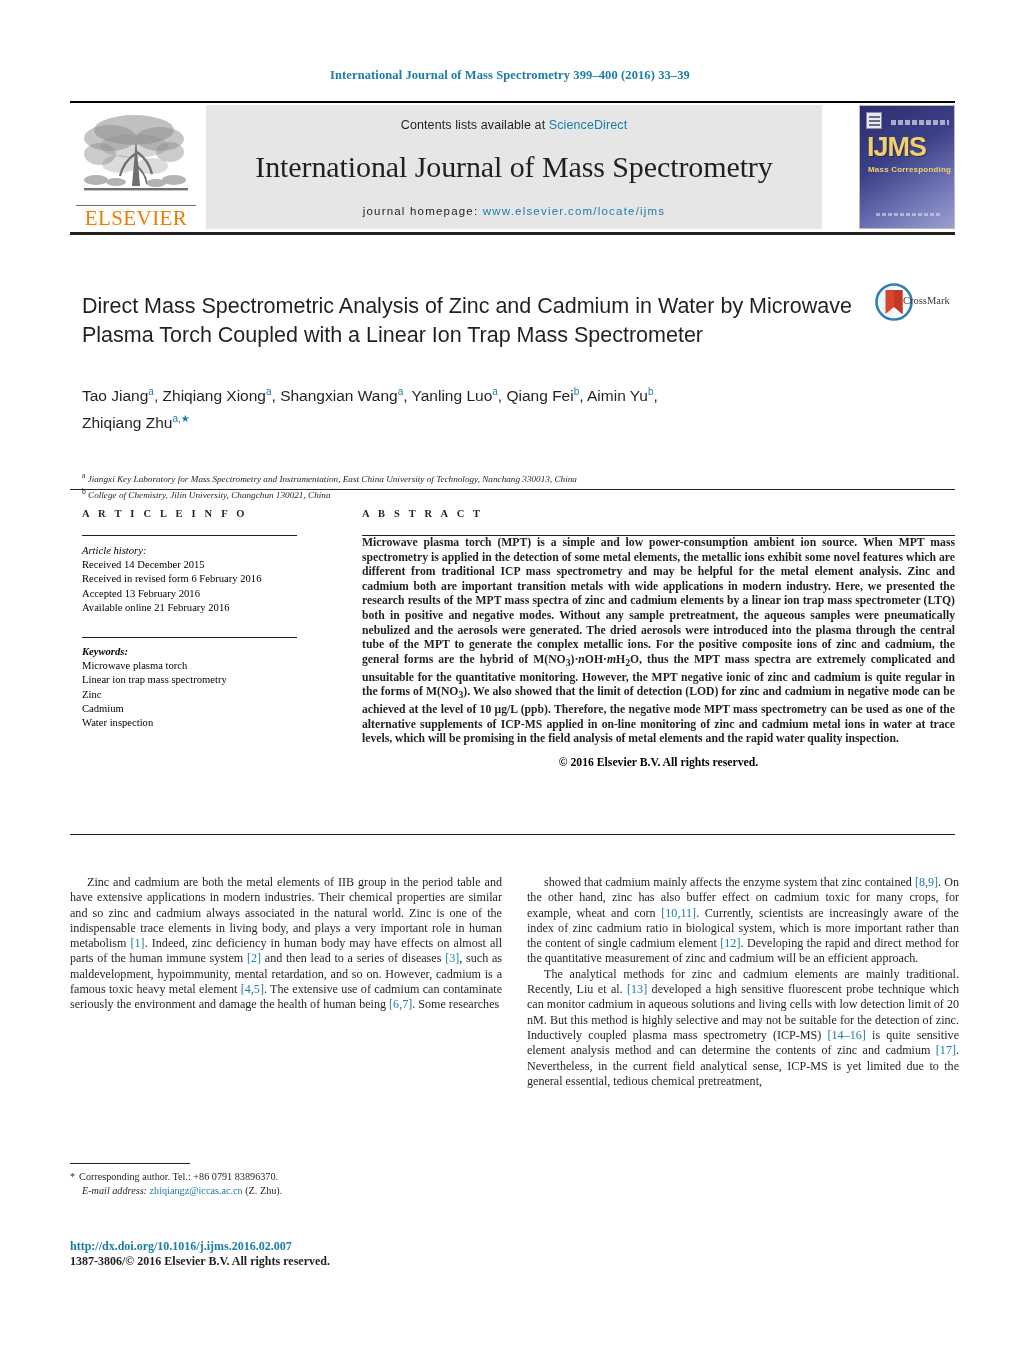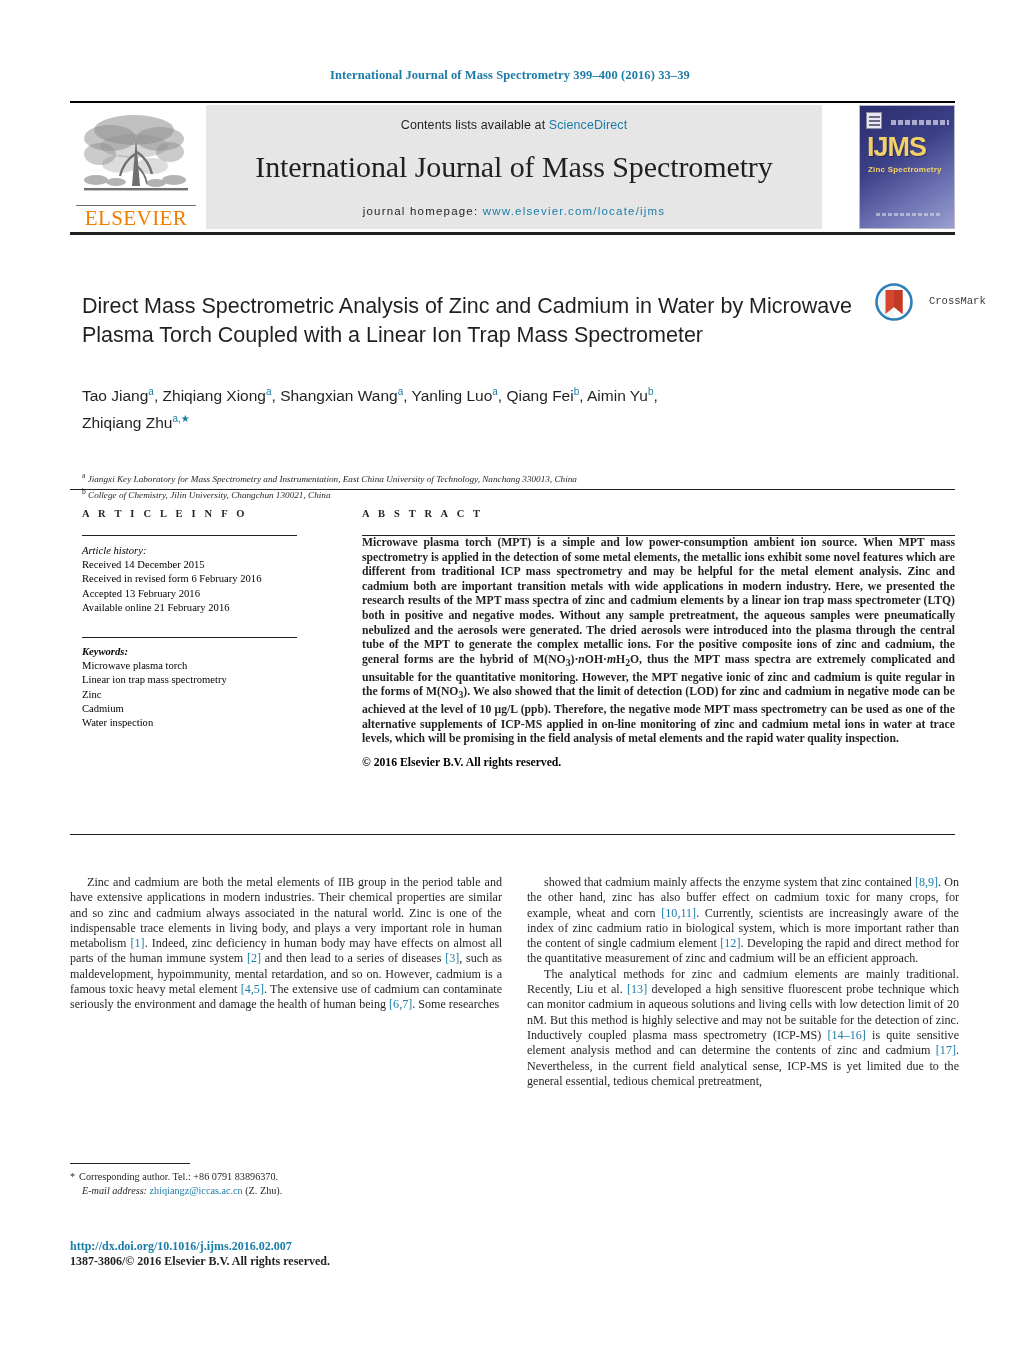--- a/index.html
+++ b/index.html
@@ -109,22 +109,22 @@
     position: absolute; top: 278px; left: 82px; width: 780px;
     font-family: "Liberation Sans", sans-serif;
     font-size: 21.5px; line-height: 29px; color: #231f20;
     font-weight: normal;
   }
   .crossmark {
     position: absolute; top: 283px; left: 875px; width: 82px; height: 40px;
   }
   .cm-badge { position:absolute; left:0; top:0; width:38px; height:38px; }
   .cm-label {
-    position: absolute; left: 54px; top: 12px;
-    font-family: Liberation Mono, monospace; font-size: 10.5px; color: #3a3a3a;
+    position: absolute; left: 28px; top: 12px;
+    font-family: Liberation Serif, serif; font-size: 10.5px; color: #3a3a3a;
   }
 
   .authors {
     position: absolute; top: 380px; left: 82px; width: 800px;
     font-family: "Liberation Sans", sans-serif;
     font-size: 15.5px; line-height: 23px; color: #231f20;
   }
   .authors sup { color: #1b7ca8; font-size: 10px; }
   .authors sup.star { color: #1b7ca8; }
 
@@ -155,21 +155,21 @@
   .kw { margin-top: 20px; font-size: 10.6px; line-height: 14.2px; }
   .kw .lbl { font-style: italic; font-weight: bold; }
 
   .abstract {
     font-size: 11.7px; line-height: 14.6px;
     text-align: justify; color: #231f20;
     hyphens: none;
     font-weight: bold;
   }
   .copyright {
-    margin-top: 9px; text-align: left;
+    margin-top: 9px; text-align: center;
     font-size: 11.7px; font-weight: bold;
   }
   .abs-rule-bottom {
     position: absolute; top: 834px; left: 70px; width: 885px;
     border-top: 1px solid #231f20;
   }
 
   
   .body-left  { position: absolute; top: 875px; left: 70px; width: 432px; }
   .body-right { position: absolute; top: 875px; left: 527px; width: 432px; }
@@ -251,21 +251,21 @@
       <div class="journal-name">International Journal of Mass Spectrometry</div>
       <div class="homepage-line">
         <span>journal homepage: </span><span class="url">www.elsevier.com/locate/ijms</span>
       </div>
     </div>
 
     <div class="mast-cover">
       <div class="cover-els"></div>
       <div class="cover-toptext"></div>
       <div class="cover-ijms">IJMS</div>
-      <div class="cover-ms">Zinc Spectrometry</div>
+      <div class="cover-ms">Mass Corresponding</div>
       <div class="cover-botline"></div>
     </div>
   </div>
   <div class="mast-rule"></div>
 
   <h1 class="title">Direct Mass Spectrometric Analysis of Zinc and Cadmium in Water by Microwave Plasma Torch Coupled with a Linear Ion Trap Mass Spectrometer</h1>
 
   <div class="crossmark">
     <svg class="cm-badge" viewBox="0 0 38 38">
       <circle cx="19" cy="19" r="17.5" fill="#ffffff" stroke="#2e7fb8" stroke-width="2.6"></circle>

